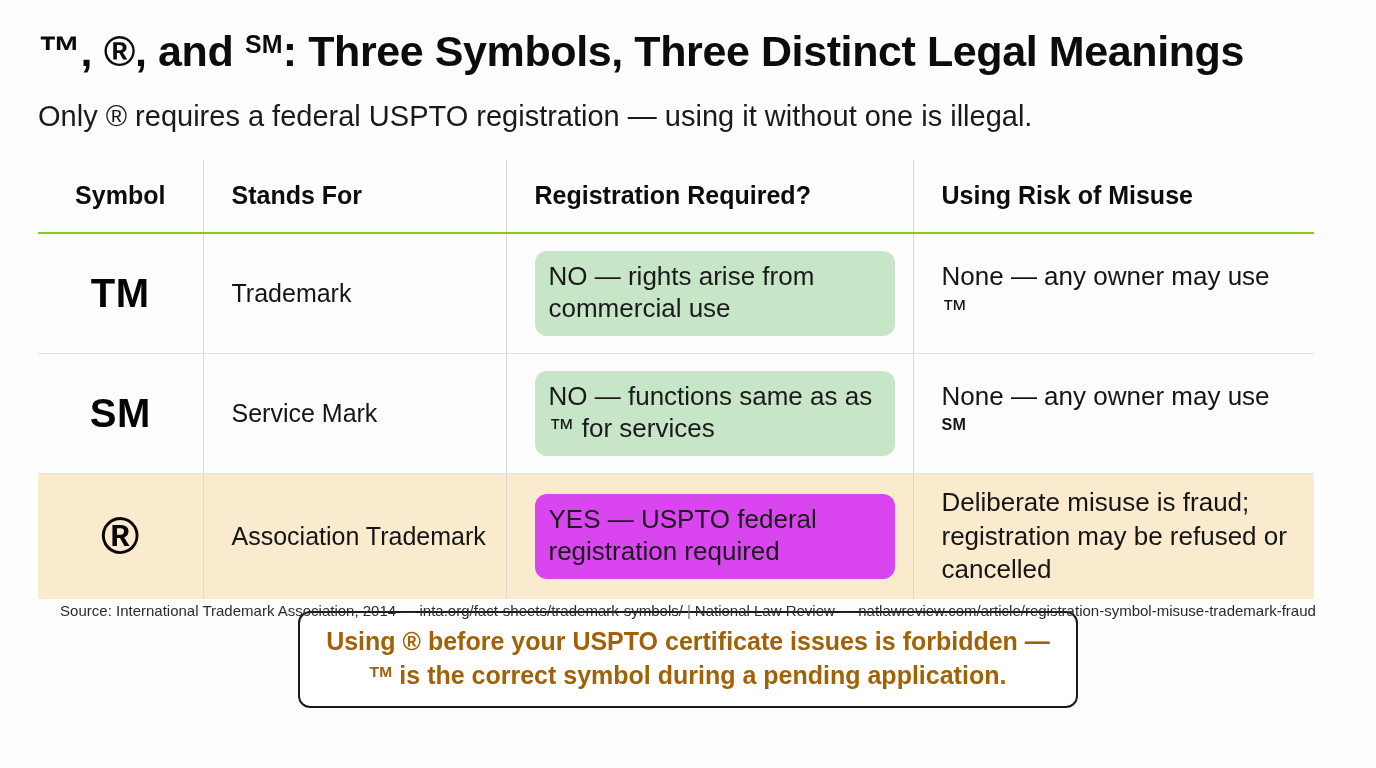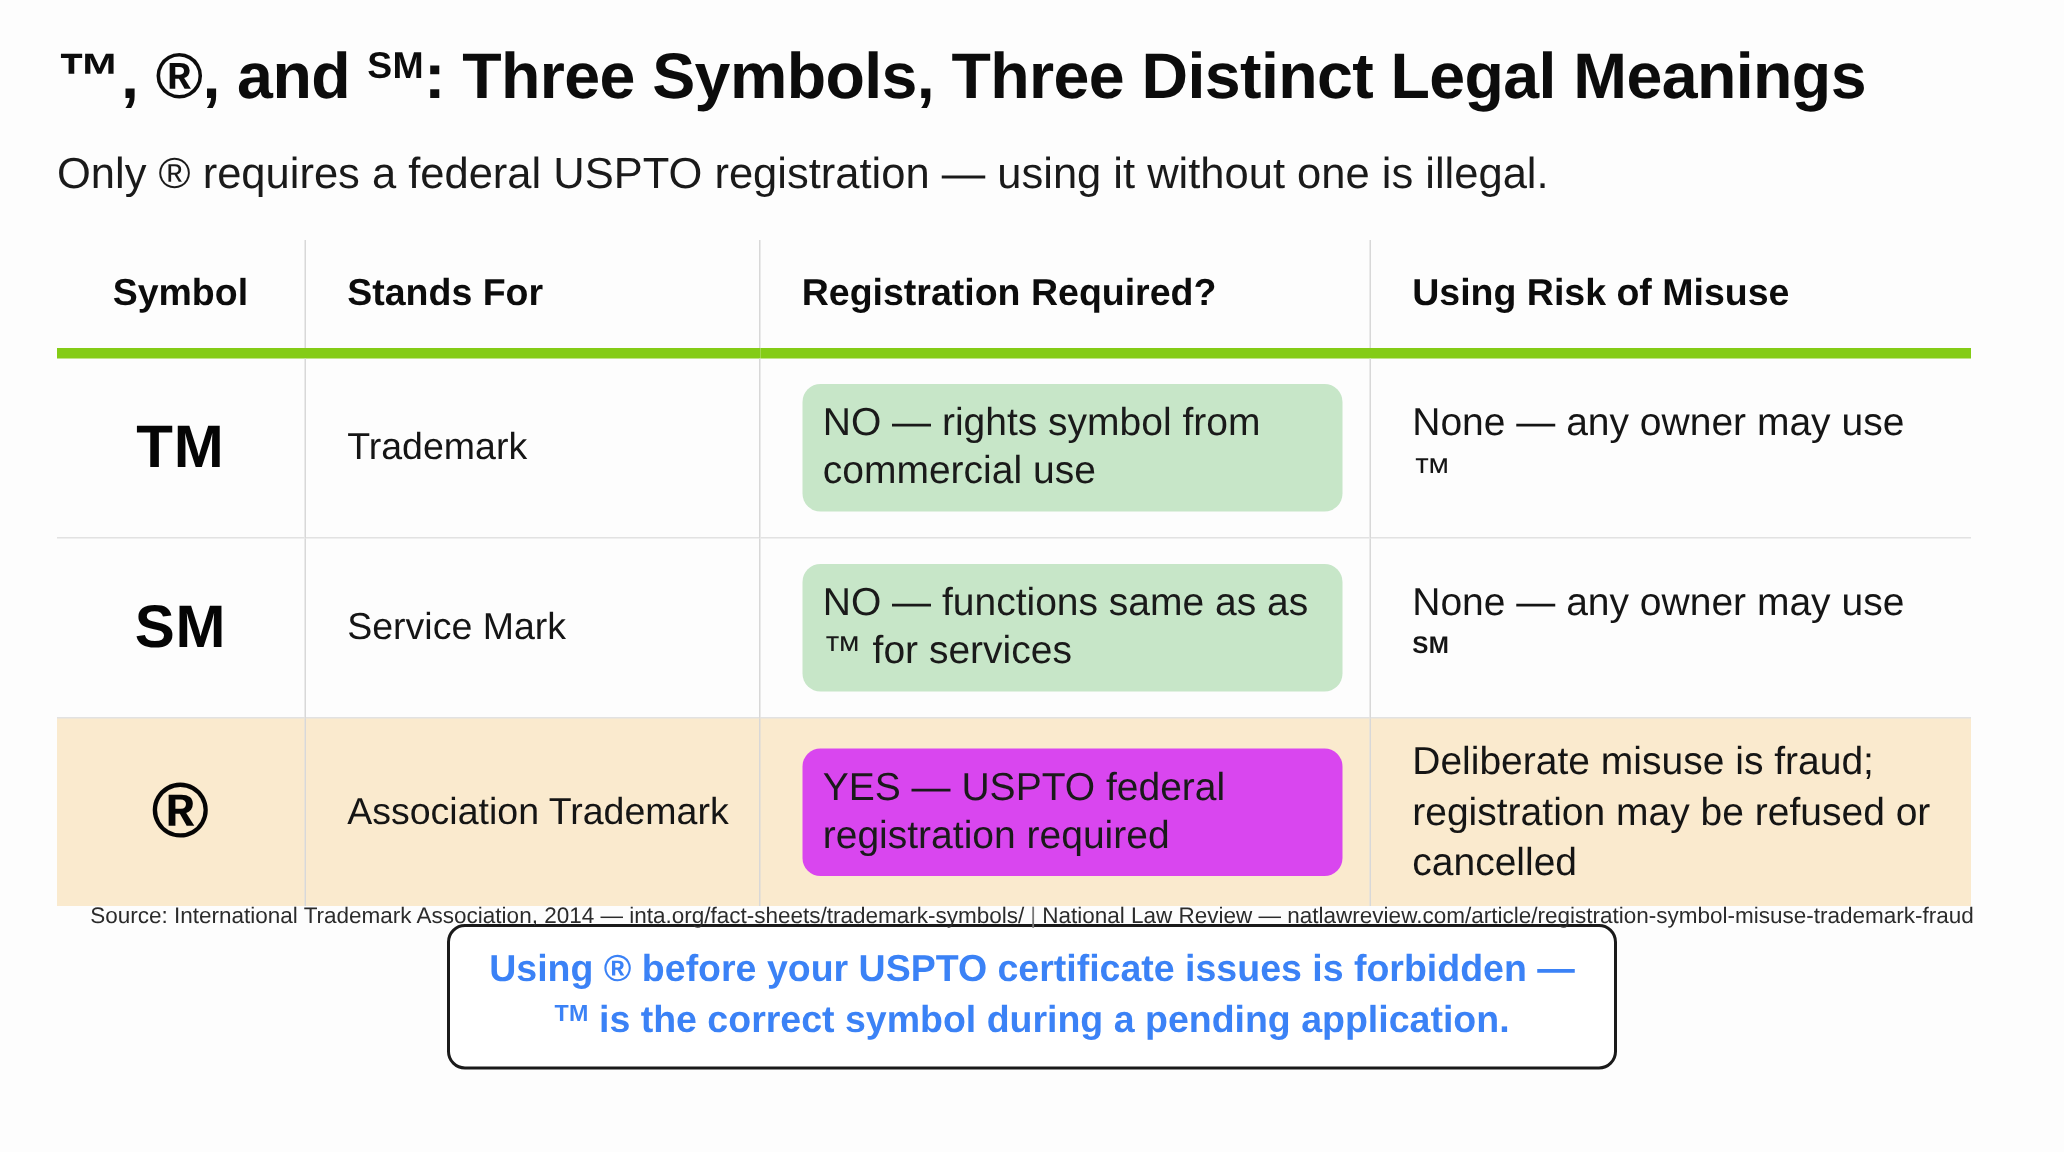--- a/index.html
+++ b/index.html
@@ -65,21 +65,21 @@
     border-left: 1px solid #d8d8d8;
     vertical-align: middle;
     padding: 0;
   }
   .table th:first-child, .table td:first-child {
     border-left: none;
   }
 
   thead th {
     height: 72px;
-    border-bottom: 7px solid #84cc16;
+    border-bottom: 2px solid #84cc16;
     font-size: 25px;
     font-weight: bold;
     color: #0c0c0c;
     text-align: left;
   }
   thead th .hcell { padding: 0 0 0 28px; }
   thead th.sym .hcell { padding: 0; text-align: center; }
 
   tbody tr { border-bottom: 1px solid #e2e2e2; }
   tbody tr.row-reg { border-bottom: none; }
@@ -138,21 +138,21 @@
     margin-top: 12px;
   }
   .callout {
     border: 2px solid #1a1a1a;
     border-radius: 12px;
     padding: 12px 26px 14px 26px;
     text-align: center;
     font-size: 25px;
     font-weight: bold;
     line-height: 1.35;
-    color: #3b82f6;
+    color: #a16207;
     background: #ffffff;
     max-width: 790px;
   }
   .callout sup.sm { font-size: 0.62em; vertical-align: 0.48em; }
 
   
   .source {
     position: absolute;
     left: 50px;
     right: 50px;
@@ -198,21 +198,21 @@
       </tr>
     </thead>
     <tbody>
 
       <tr class="row-tm">
         <td class="sym-cell">TM</td>
         <td>
             <div class="cell stands">Trademark</div>
           </td>
         <td>
-            <div class="cell"><span class="pill green">NO — rights symbol from commercial use</span></div>
+            <div class="cell"><span class="pill green">NO — rights arise from commercial use</span></div>
           </td>
         <td>
             <div class="cell risk"><span>None — any owner may use </span><span>™</span></div>
           </td>
       </tr>
 
       <tr class="row-sm">
         <td class="sym-cell">SM</td>
         <td>
             <div class="cell stands">Service Mark</div>

